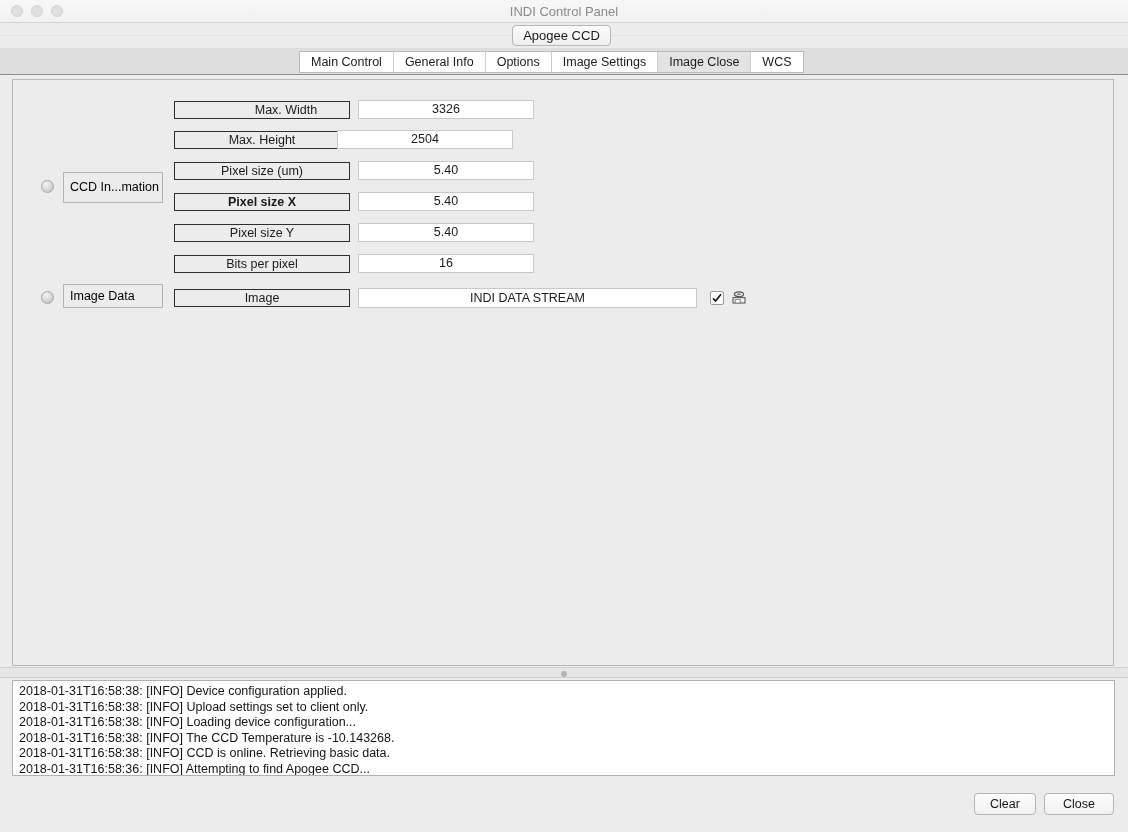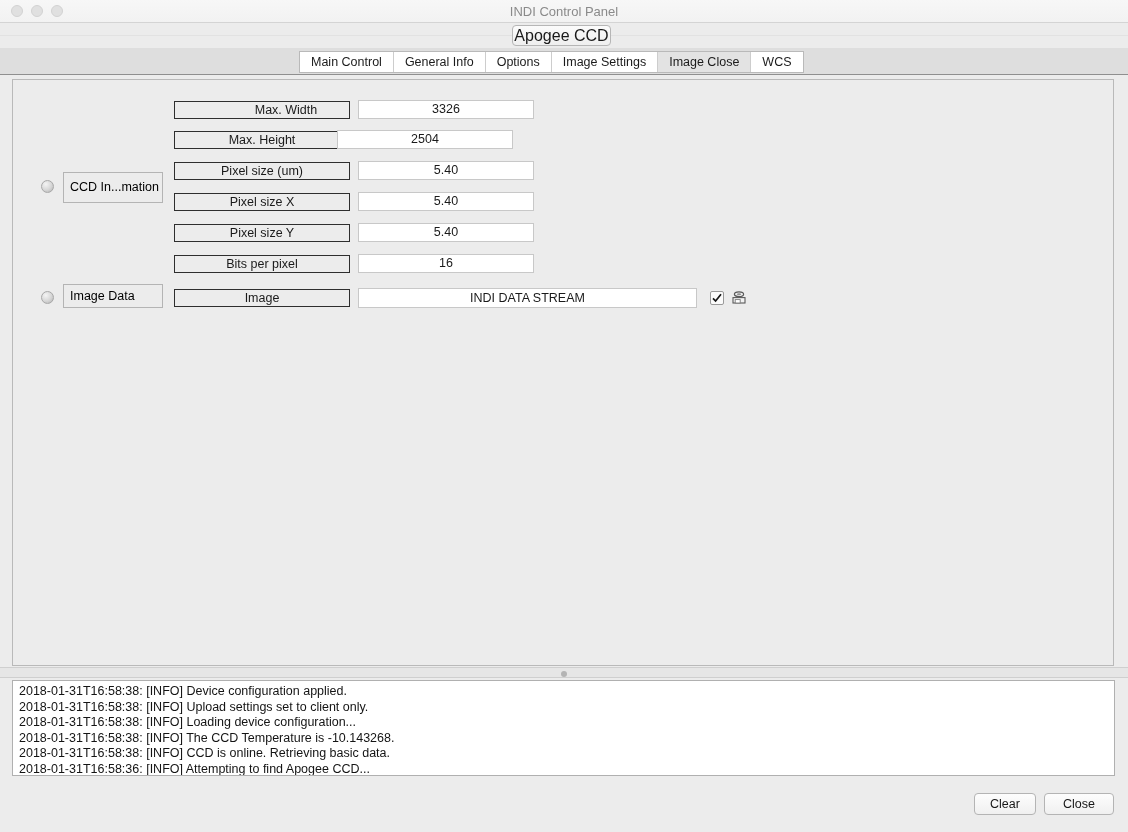--- a/index.html
+++ b/index.html
@@ -56,21 +56,21 @@
     position: absolute; left: 0; top: 12px;
     width: 1128px; height: 1px;
     background: #e2e2e2;
   }
   .device-tab {
     position: absolute; left: 512px; top: 25px;
     width: 99px; height: 21px;
     background: linear-gradient(to bottom, #fbfbfb 0%, #efefef 100%);
     border: 1px solid #b6b6b6;
     border-radius: 4px;
-    font-size: 16px;
+    font-size: 13px;
     color: #1a1a1a;
     text-align: center;
     line-height: 19px;
   }
 
   
   .tabbar-bg {
     position: absolute; left: 0; top: 48px;
     width: 1128px; height: 27px;
     background: #dedede;
@@ -257,21 +257,21 @@
 
       <div class="lbl-btn" style="left:161px; top:21px;padding-left:48px;">Max. Width</div>
       <div class="val-field" style="left:345px; top:20px; width:176px;">3326</div>
 
       <div class="lbl-btn" style="left:161px; top:51px;">Max. Height</div>
       <div class="val-field" style="left:324px; top:50px; width:176px;">2504</div>
 
       <div class="lbl-btn" style="left:161px; top:82px;">Pixel size (um)</div>
       <div class="val-field" style="left:345px; top:81px; width:176px;">5.40</div>
 
-      <div class="lbl-btn" style="left:161px; top:113px;">Pixel size X</div>
+      <div class="lbl-btn" style="left:161px; top:113px;font-weight:bold;">Pixel size X</div>
       <div class="val-field" style="left:345px; top:112px; width:176px;">5.40</div>
 
       <div class="lbl-btn" style="left:161px; top:144px;">Pixel size Y</div>
       <div class="val-field" style="left:345px; top:143px; width:176px;">5.40</div>
 
       <div class="lbl-btn" style="left:161px; top:175px;">Bits per pixel</div>
       <div class="val-field" style="left:345px; top:174px; width:176px;">16</div>
     </div>
 
     <div class="prop-group">

